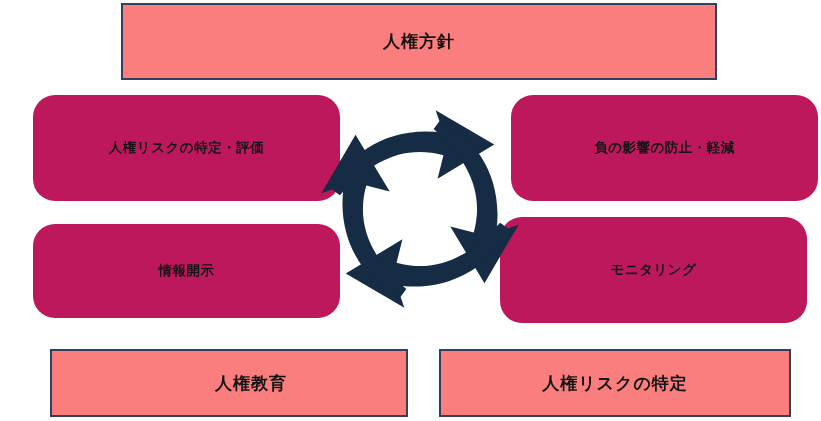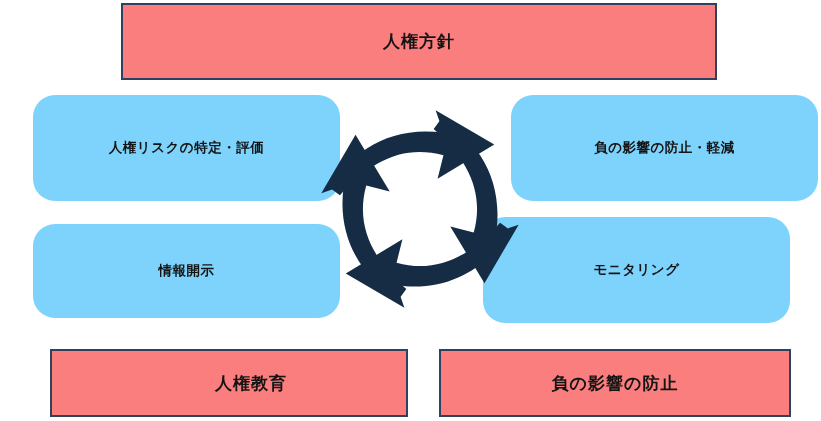--- a/index.html
+++ b/index.html
@@ -24,34 +24,34 @@
     font-weight: bold;
     font-size: 17px;
     letter-spacing: 1px;
     z-index: 2;
   }
   .banner-top    { left: 121px; top: 3px;   width: 596px; height: 77px; }
   .banner-bl     { left: 50px;  top: 349px; width: 358px; height: 68px; padding-left: 44px; }
   .banner-br     { left: 439px; top: 349px; width: 352px; height: 68px; }
   .step {
     position: absolute;
-    background: #7dd3fc;
+    background: #be185d;
     border-radius: 22px;
     display: flex;
     align-items: center;
     justify-content: center;
     font-weight: bold;
     font-size: 13.5px;
     letter-spacing: 0.5px;
     z-index: 1;
   }
   .step-tl { left: 33px;  top: 95px;  width: 307px; height: 106px; }
   .step-tr { left: 511px; top: 95px;  width: 307px; height: 106px; }
   .step-bl { left: 33px;  top: 224px; width: 307px; height: 94px; }
-  .step-br { left: 483px; top: 217px; width: 307px; height: 106px; }
+  .step-br { left: 500px; top: 217px; width: 307px; height: 106px; }
   .cycle-arrows {
     position: absolute;
     left: 293px;
     top: 82px;
     width: 254px;
     height: 254px;
     z-index: 5;
     pointer-events: none;
   }
   .cycle-arrows path { fill: #152C44; }
@@ -86,16 +86,16 @@
     <path transform="rotate(90 130 130)" d="M 40 110 C 56 72, 100 44, 154 52 L 146 29 L 206 64 L 148 99 L 154 75 C 114 64, 80 80, 48 116 Z"></path>
     <path transform="rotate(180 130 130)" d="M 40 110 C 56 72, 100 44, 154 52 L 146 29 L 206 64 L 148 99 L 154 75 C 114 64, 80 80, 48 116 Z"></path>
     <path transform="rotate(270 130 130)" d="M 40 110 C 56 72, 100 44, 154 52 L 146 29 L 206 64 L 148 99 L 154 75 C 114 64, 80 80, 48 116 Z"></path>
   </svg>
 
   <div class="banner banner-bl">
     <span>人権教育</span>
   </div>
 
   <div class="banner banner-br">
-    <span>負の影響の防止</span>
+    <span>人権リスクの特定</span>
   </div>
 
 </div>
 
 </body></html>

